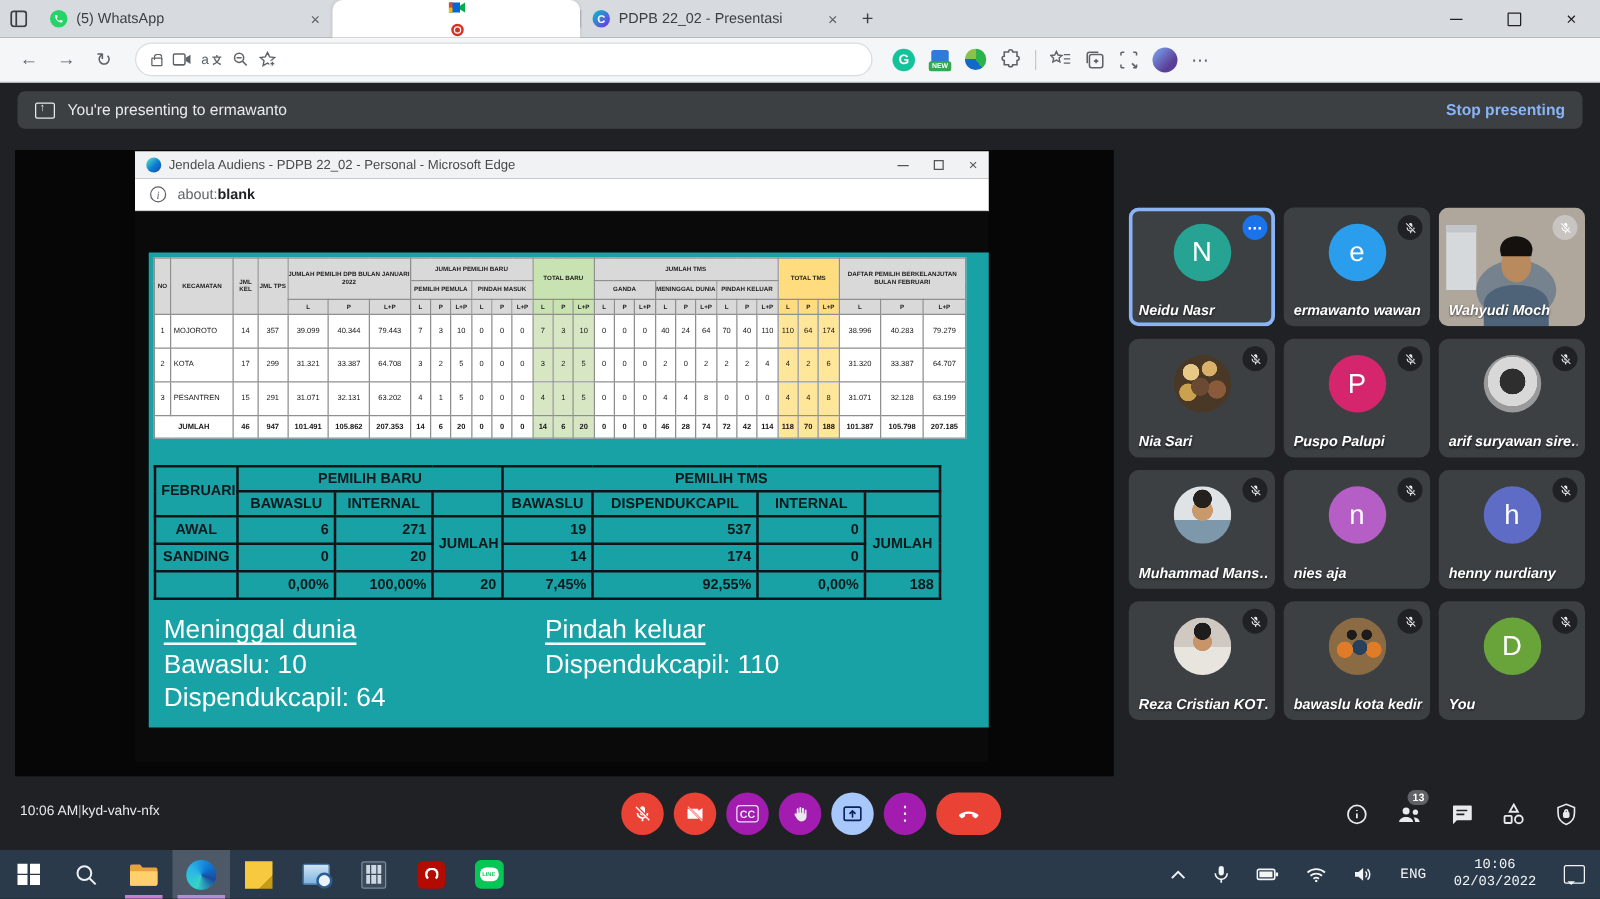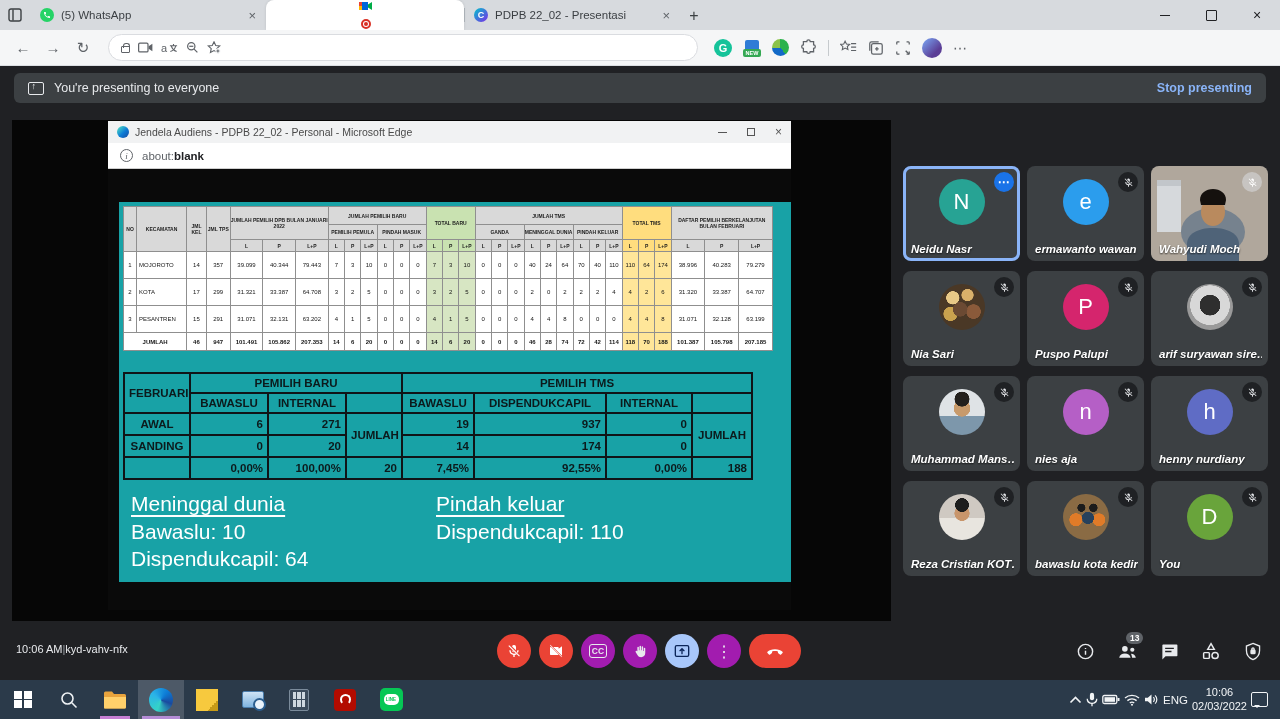--- a/index.html
+++ b/index.html
@@ -136,21 +136,21 @@
   .start-ic div{background:#fff;}
   .notes-ic{width:22px;height:22px;background:linear-gradient(135deg,#f7c93e 75%,#c79a17 0);}
   .acr-ic{width:22px;height:22px;border-radius:4px;background:#b30b00;display:flex;align-items:center;justify-content:center;}
   .acr-ic div{width:11px;height:11px;border:2.5px solid #fff;border-radius:50%;border-bottom-color:transparent;}
   .line-ic{width:23px;height:23px;border-radius:5px;background:#06c755;display:flex;align-items:center;justify-content:center;}
   .line-ic div{width:15px;height:11px;background:#fff;border-radius:5px;color:#06c755;font-size:4.5px;font-weight:bold;display:flex;align-items:center;justify-content:center;}
   .calc-ic{width:20px;height:22px;background:#3b4b5c;border:1px solid #7b8b9b;border-radius:2px;display:grid;grid-template-columns:repeat(3,1fr);gap:1.5px;padding:2.5px;}
   .calc-ic div{background:#cfd8e0;}
   .snip-ic{width:22px;height:17px;background:linear-gradient(180deg,#cfe3f5,#7fb4e0);border:1px solid #4a7cab;border-radius:2px;position:relative;}
   .snip-ic::after{content:"";position:absolute;right:-3px;bottom:-4px;width:9px;height:9px;border:2px solid #2c5e8f;border-radius:50%;background:#eaf3fb;}
-  .tray{margin-left:auto;display:flex;align-items:center;gap:4px;padding-right:12px;color:#f2f4f6;}
+  .tray{margin-left:auto;display:flex;align-items:center;gap:22px;padding-right:12px;color:#f2f4f6;font-family:Liberation Mono, monospace;}
   .clock{font-size:11px;line-height:13.5px;text-align:center;}
   .lang{font-size:11.5px;}
   .notif-ic{width:17px;height:15px;border:1.5px solid #f2f4f6;border-radius:2px;position:relative;}
   .notif-ic::after{content:"";position:absolute;left:2px;bottom:-5px;border:3px solid transparent;border-top-color:#f2f4f6;}
 </style>
 </head>
 <body>
 
 <div class="tabstrip">
   <div class="tab-actions">
@@ -258,21 +258,21 @@
           <path d="M12 12l4 4" stroke="currentColor" stroke-width="1.6"></path>
         </svg>
     </span>
     <span class="avatar-sm"></span>
     <span class="dots3">⋯</span>
   </div>
 </div>
 
 <div class="banner">
   <span class="present-ic"></span>
-  <span>You're presenting to everyone</span>
+  <span>You're presenting to ermawanto</span>
   <span class="stop-link">Stop presenting</span>
 </div>
 
 <div class="stage">
   <div class="ewin">
     <div class="ewin-title">
       <span class="edge-ball"></span>
       <span class="t">Jendela Audiens - PDPB 22_02 - Personal - Microsoft Edge</span>
       <span class="ewin-ctl">
         <span class="ewc-min"></span>
@@ -531,21 +531,21 @@
             <td>DISPENDUKCAPIL</td>
             <td>INTERNAL</td>
             <td></td>
           </tr>
           <tr class="dr">
             <td>AWAL</td>
             <td class="num">6</td>
             <td class="num">271</td>
             <td rowspan="2">JUMLAH</td>
             <td class="num">19</td>
-            <td class="num">937</td>
+            <td class="num">537</td>
             <td class="num">0</td>
             <td rowspan="2">JUMLAH</td>
           </tr>
           <tr class="dr">
             <td>SANDING</td>
             <td class="num">0</td>
             <td class="num">20</td>
             <td class="num">14</td>
             <td class="num">174</td>
             <td class="num">0</td>

